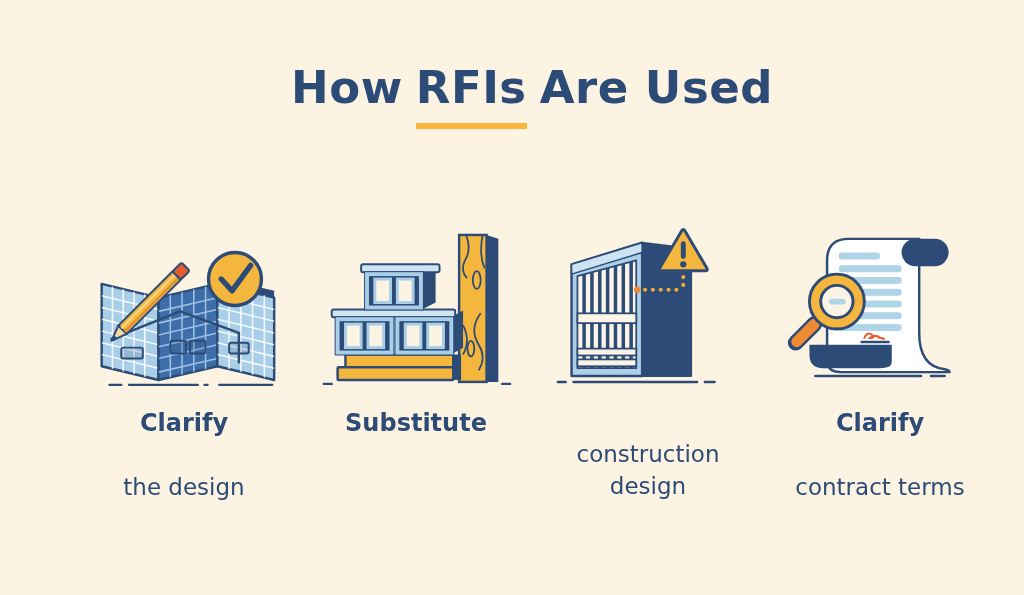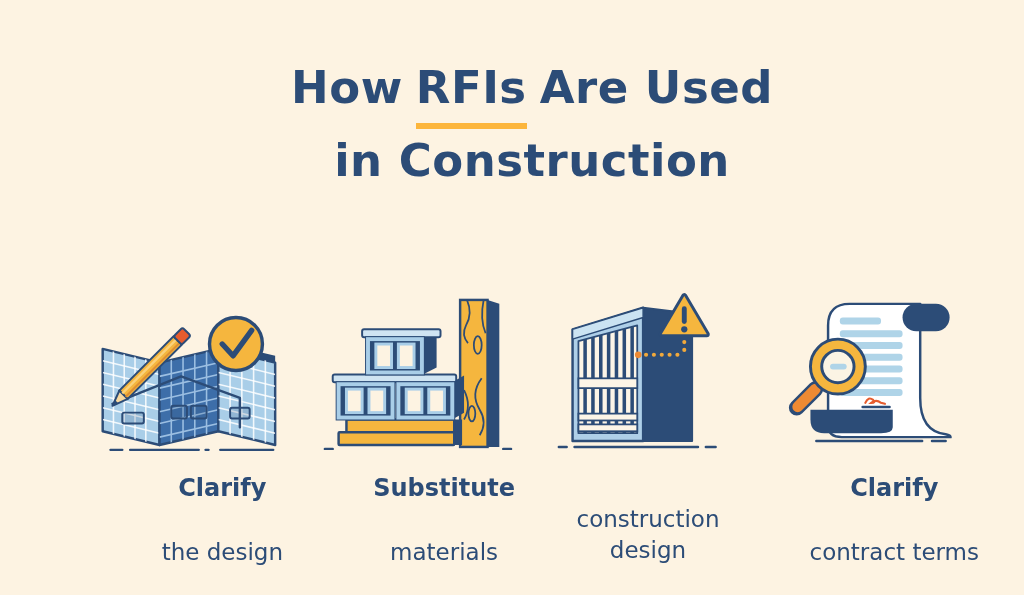--- a/index.html
+++ b/index.html
@@ -30,21 +30,21 @@
     border-bottom: 6px solid #FCB53B;
   }
   .items-row {
     display: flex;
     justify-content: center;
     gap: 34px;
     margin-top: 56px;
   }
   .item {
     width: 198px;
-    display: flex; flex-direction: column; align-items: flex-end;
+    display: flex; flex-direction: column; align-items: center;
   }
   .icon-wrap {
     height: 176px;
     display: flex; align-items: flex-end; justify-content: center;
   }
   .icon-wrap svg { width: 196px; height: 172px; display: block; }
   .caption {
     margin-top: 16px;
     text-align: center;
     color: #2C4C77;
@@ -54,21 +54,20 @@
   .caption .heading { font-weight: 800; font-size: 24px; }
   .caption .desc { font-weight: 500; margin-top: 32px; }
 </style>
 </head>
 <body>
 
 <div class="canvas">
 
   <h1 class="title">
     <div><span>How</span><span class="hl">RFIs</span><span>Are Used</span></div>
-    <div>in Construction</div>
   </h1>
 
   <div class="items-row">
 
     <div class="item">
       <div class="icon-wrap">
         <svg viewBox="0 0 200 175">
           <defs>
             <clipPath id="bpL">
                 <polygon points="16,66 74,80 74,164 16,150"></polygon>
@@ -195,21 +194,20 @@
             <rect x="50" y="56" width="55" height="34" fill="none" stroke="#A9CEE8" stroke-width="4"></rect>
             <rect x="58" y="61" width="16" height="24" fill="#FDF3E2" stroke="#A9CEE8" stroke-width="3"></rect>
             <rect x="81" y="61" width="16" height="24" fill="#FDF3E2" stroke="#A9CEE8" stroke-width="3"></rect>
           </g>
 
           <path d="M6,168 h8 M188,168 h8" stroke="#2C4C77" stroke-width="2.5" stroke-linecap="round"></path>
         </svg>
       </div>
       <div class="caption">
         <div class="heading">Substitute</div>
-        <div class="desc">materials</div>
       </div>
     </div>
 
     <div class="item">
       <div class="icon-wrap">
         <svg viewBox="0 0 200 175">
           <defs>
             <clipPath id="studs">
                 <polygon points="28,58 88,42 88,152 28,152"></polygon>
               </clipPath>

